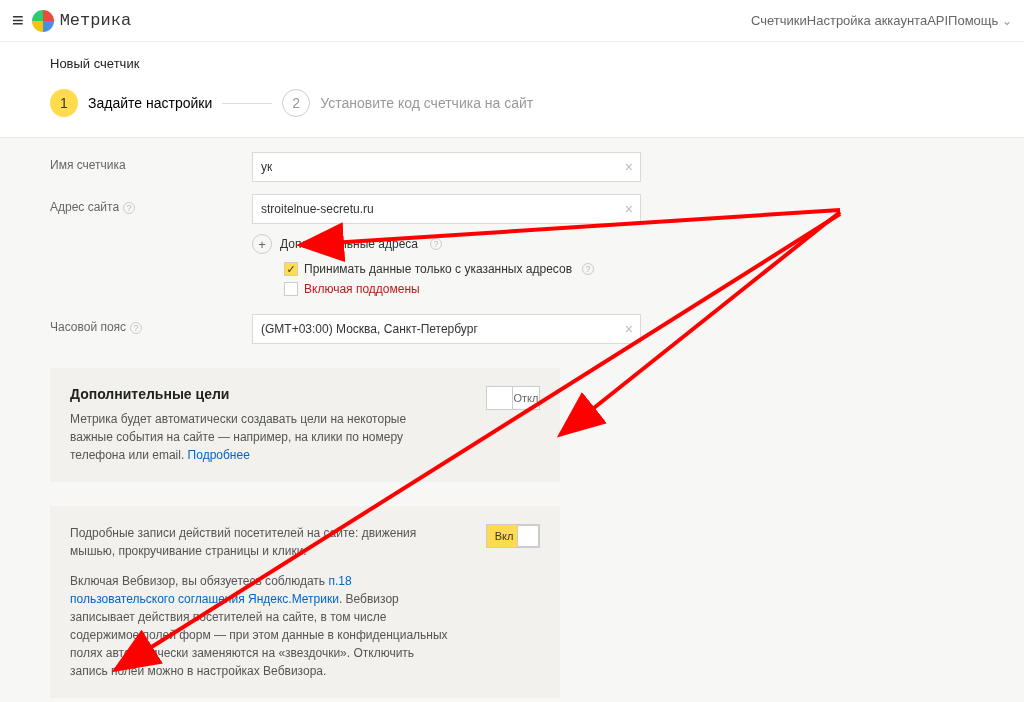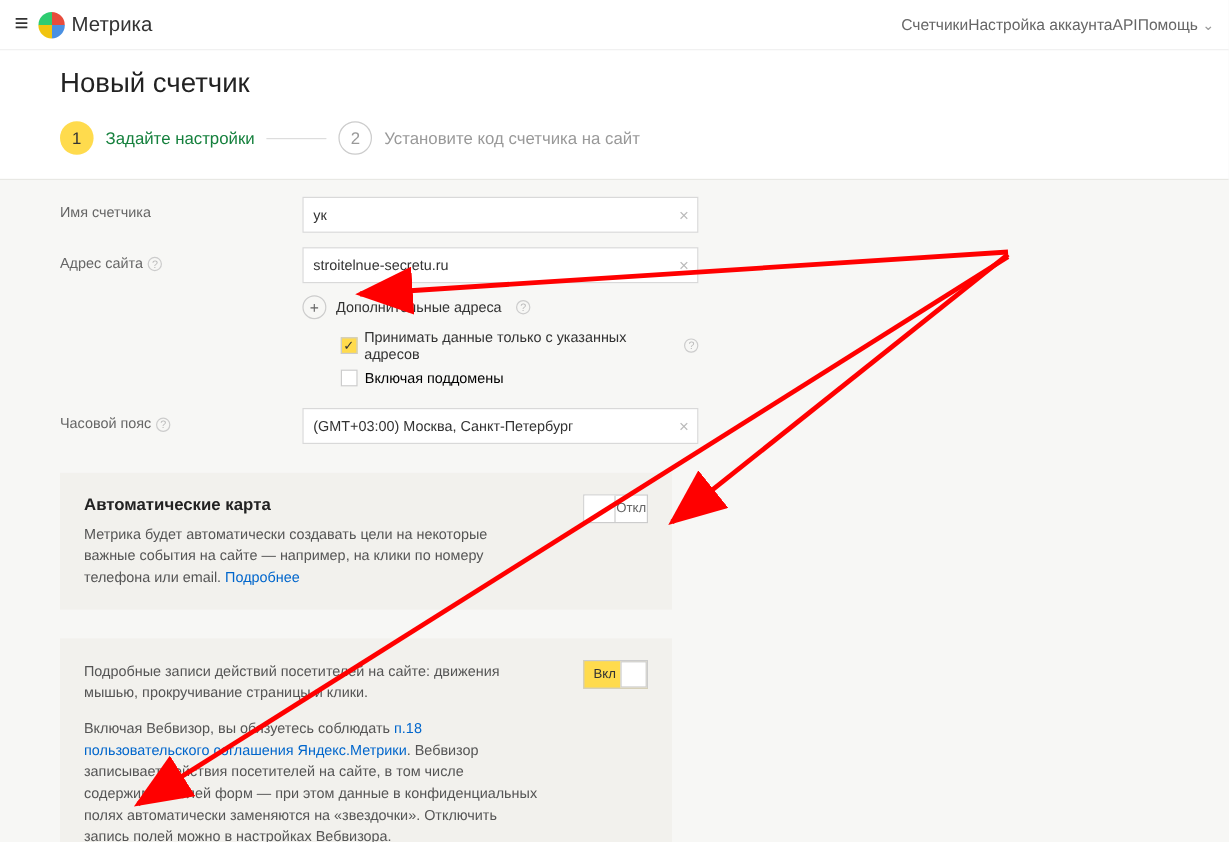--- a/index.html
+++ b/index.html
@@ -1,36 +1,36 @@
 <!DOCTYPE html>
 <html><head>
 <meta charset="utf-8">
 <style>
 * { box-sizing: border-box; margin: 0; padding: 0; }
 body { font-family: Arial, Helvetica, sans-serif; font-size: 13px; color: #333; background: #f7f7f5; width: 1024px; }
 .topbar { background: #fff; height: 42px; display: flex; align-items: center; padding: 0 12px; border-bottom: 1px solid #eee; }
 .hamburger { font-size: 20px; margin-right: 8px; cursor: pointer; }
 .logo-dot { width: 22px; height: 22px; border-radius: 50%; background: conic-gradient(#e74c3c 0 90deg, #4a90e2 90deg 180deg, #f1c40f 180deg 270deg, #2ecc71 270deg 360deg); display: inline-block; margin-right: 6px; }
-.brand { font-size: 17px; font-weight: 500; color: #333; }
+.brand { font-size: 17px; font-weight: 500; color: #333; font-family: Liberation Mono, monospace; }
 .topnav { margin-left: auto; display: flex; color: #666; font-size: 13px; }
 .topnav span { cursor: pointer; }
 .header-section { background: #fff; padding: 14px 50px 20px; border-bottom: 1px solid #e8e8e4; }
-.page-title { font-size: 23px; font-weight: 400; color: #222; margin-bottom: 18px; }
+.page-title { font-size: 13px; font-weight: 400; color: #222; margin-bottom: 18px; }
 .stepper { display: flex; align-items: center; gap: 10px; }
 .step-circle { width: 28px; height: 28px; border-radius: 50%; display: flex; align-items: center; justify-content: center; font-size: 14px; }
 .step-active .step-circle { background: #ffdb4d; color: #333; }
 .step-inactive .step-circle { background: transparent; border: 1px solid #ccc; color: #999; }
 .step { display: flex; align-items: center; gap: 10px; }
-.step-label-active { color: #15803d; font-size: 14px; }
+.step-label-active { color: #000000; font-size: 14px; }
 .step-label-inactive { color: #999; font-size: 14px; }
 .step-line { width: 50px; height: 1px; background: #ddd; }
 .form-area { padding: 14px 50px 20px; }
 .form-row { display: flex; align-items: flex-start; margin-bottom: 12px; gap: 22px; }
 .form-label { width: 180px; color: #666; font-size: 12px; padding-top: 6px; }
-.form-control { width: 330px; }
+.form-control { width: 389px; }
 .input-wrap { position: relative; }
 .text-input { width: 100%; height: 30px; border: 1px solid #d9d9d9; background: #fff; padding: 0 24px 0 8px; font-size: 12px; color: #333; }
 .clear-x { position: absolute; right: 8px; top: 7px; color: #bbb; font-size: 14px; cursor: pointer; }
 .add-row { display: flex; align-items: center; gap: 8px; margin-top: 10px; margin-bottom: 8px; }
 .plus-circle { width: 20px; height: 20px; border: 1px solid #ccc; border-radius: 50%; display: flex; align-items: center; justify-content: center; color: #666; font-size: 13px; cursor: pointer; }
 .help-icon { display: inline-block; width: 12px; height: 12px; border: 1px solid #ccc; border-radius: 50%; color: #bbb; font-size: 9px; text-align: center; line-height: 11px; margin-left: 4px; }
 .checkbox-row { display: flex; align-items: center; gap: 6px; margin-bottom: 6px; font-size: 12px; color: #333; padding-left: 32px; }
 .checkbox { width: 14px; height: 14px; border: 1px solid #ccc; background: #fff; display: inline-flex; align-items: center; justify-content: center; cursor: pointer; }
 .checkbox.checked { background: #ffdb4d; border-color: #ccc; }
 .checkbox.checked::after { content: "✓"; font-size: 11px; color: #333; }
@@ -105,38 +105,38 @@
         <span style="font-size:12px;color:#333">Дополнительные адреса</span>
         <span class="help-icon">?</span>
       </div>
       <div class="checkbox-row">
         <span class="checkbox checked"></span>
         <span>Принимать данные только с указанных адресов</span>
         <span class="help-icon">?</span>
       </div>
       <div class="checkbox-row">
         <span class="checkbox"></span>
-        <span style="color:#000000">Включая поддомены</span>
+        <span style="color:#b91c1c">Включая поддомены</span>
       </div>
     </div>
   </div>
 
   <div class="form-row">
     <div class="form-label"><span>Часовой пояс</span><span class="help-icon">?</span></div>
     <div class="form-control">
       <div class="input-wrap">
         <input class="text-input" value="(GMT+03:00) Москва, Санкт-Петербург" style="">
         <span class="clear-x">×</span>
       </div>
     </div>
   </div>
 
   <div class="card" style="width:510px">
     <div class="card-content">
-      <div class="card-title">Автоматические карта</div>
+      <div class="card-title">Дополнительные цели</div>
       <div class="card-text">
         <span>Метрика будет автоматически создавать цели на некоторые важные события на сайте — например, на клики по номеру телефона или email. </span><a href="#">Подробнее</a>
       </div>
     </div>
     <div class="toggle toggle-off">
       <div class="toggle-knob"></div>
       <div class="toggle-text">Откл</div>
     </div>
   </div>
 

